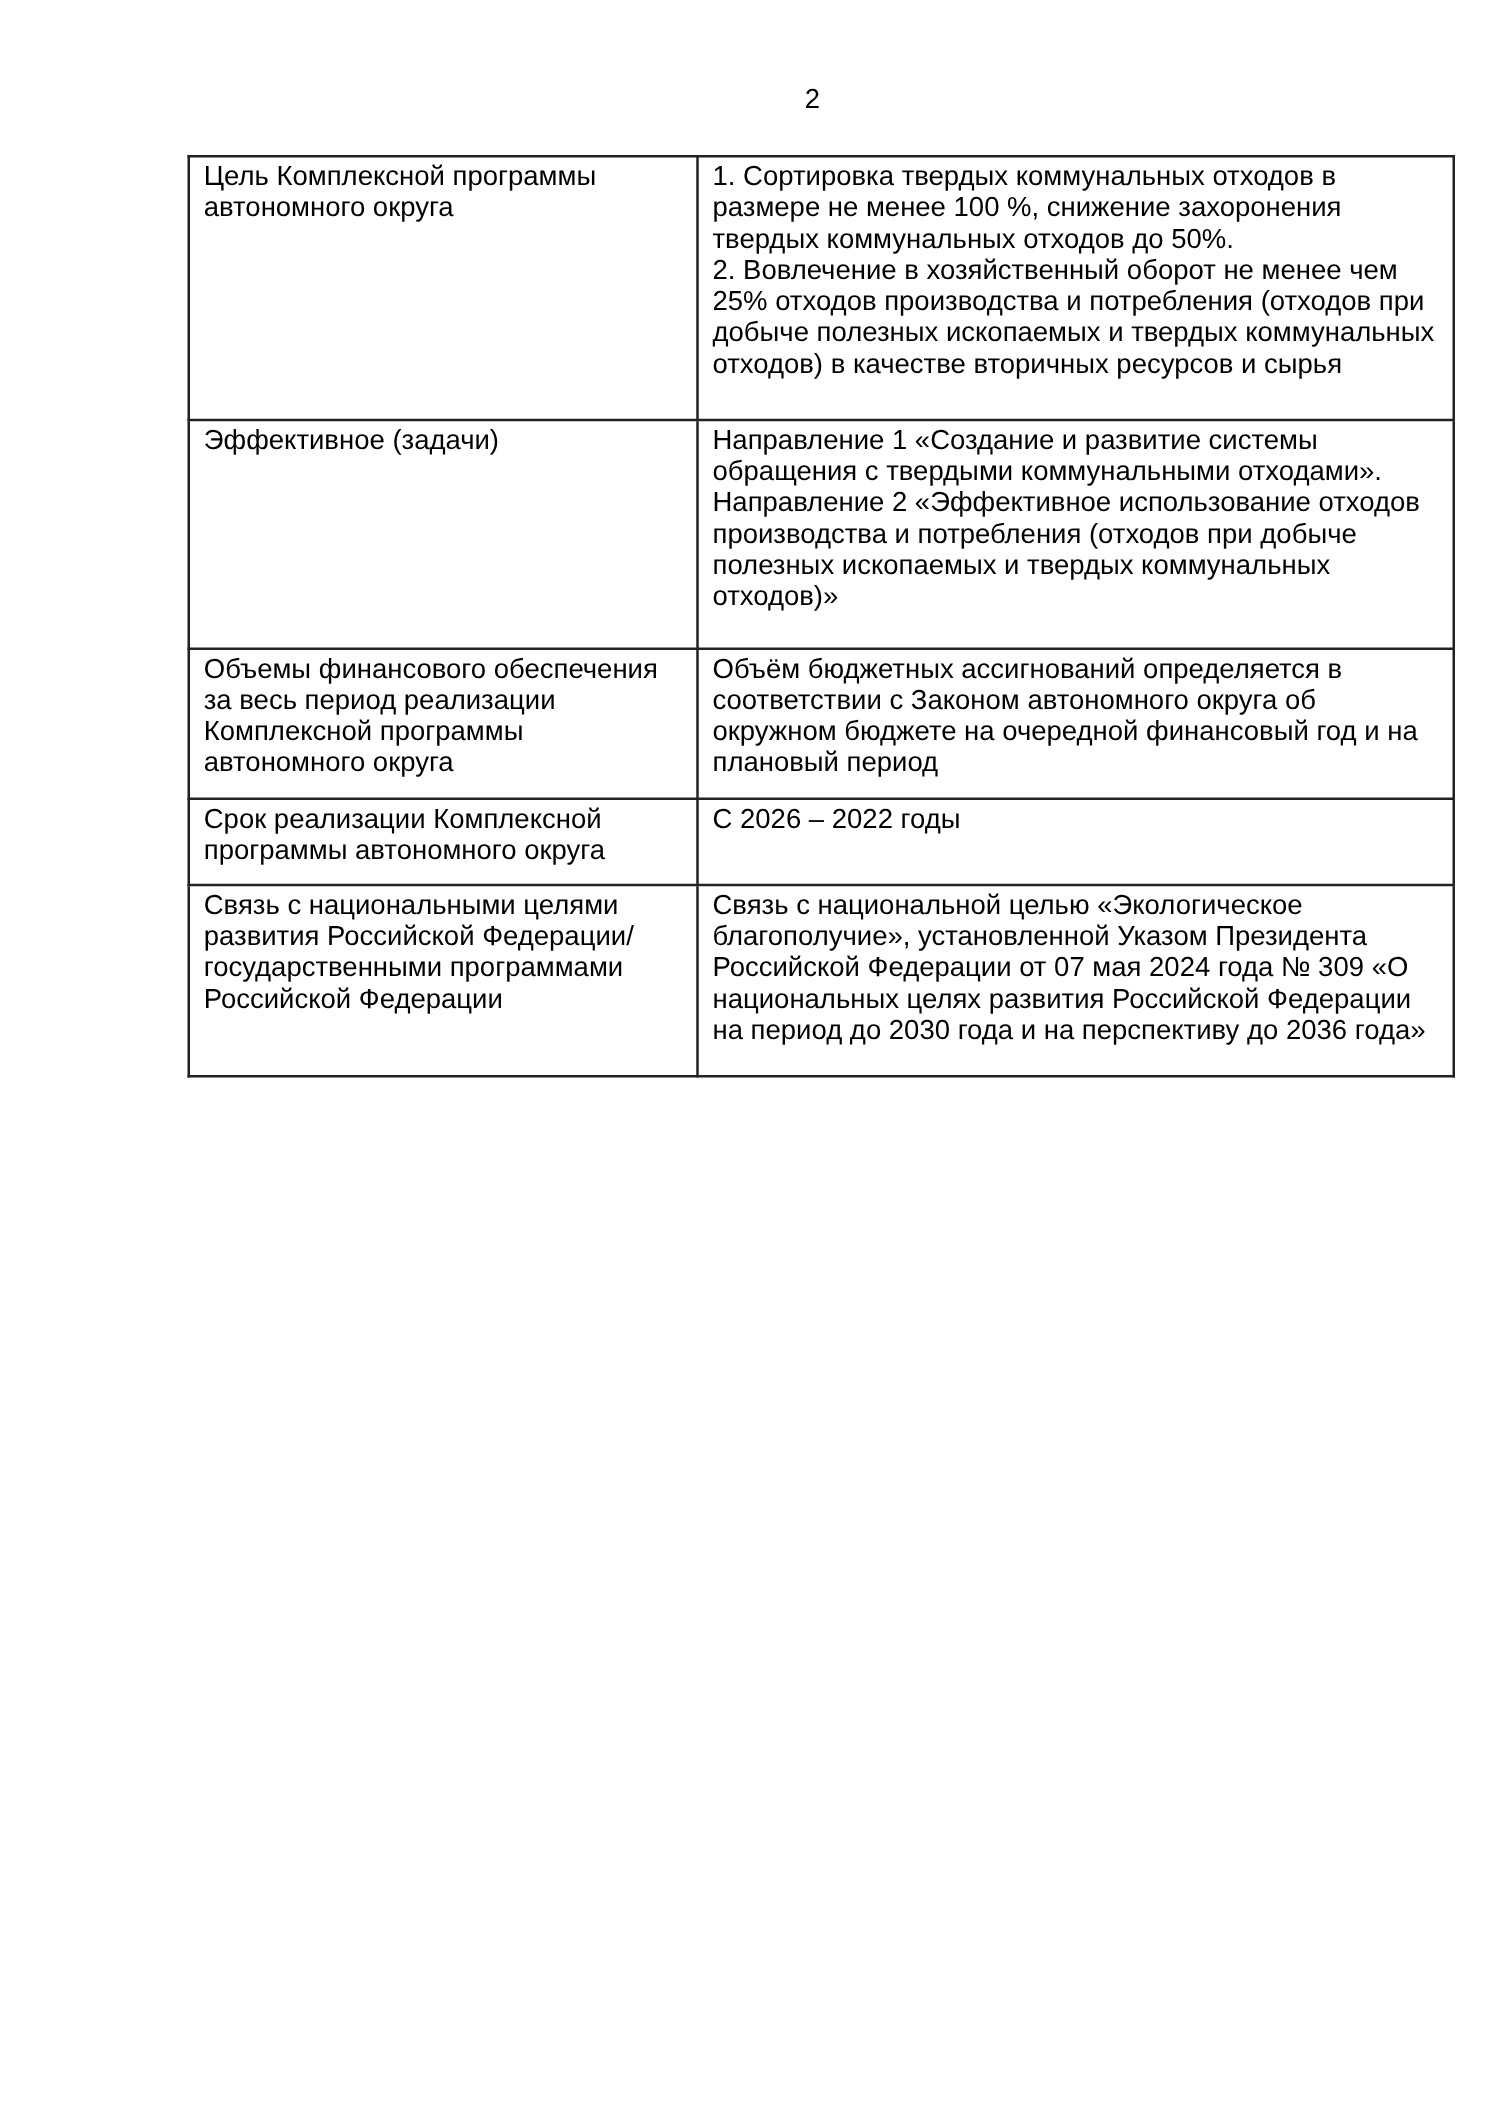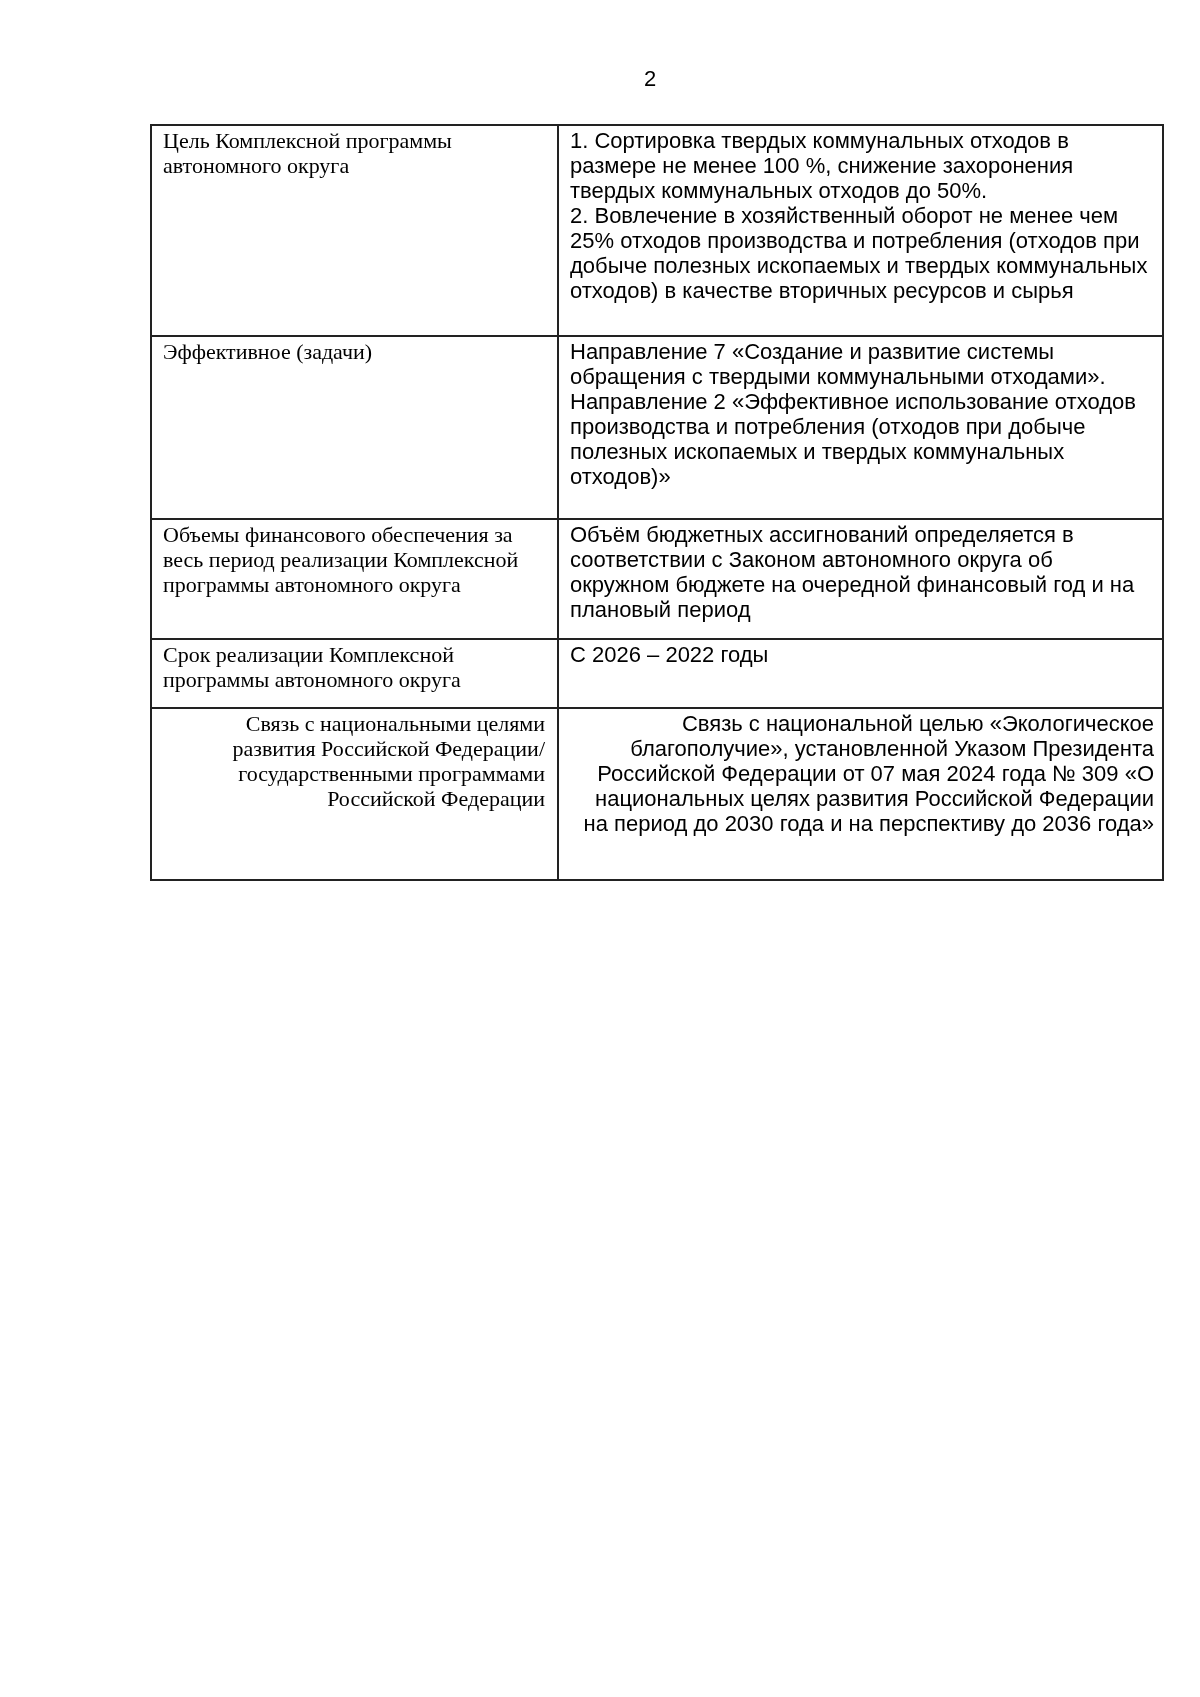--- a/index.html
+++ b/index.html
@@ -36,32 +36,31 @@
   table.passport td {
     border: 2px solid #222222;
     vertical-align: top;
     white-space: pre-line;
     overflow: hidden;
   }
   td.label-cell {
     width: 407px;
     padding: 2px 12px 2px 11px;
     box-sizing: border-box;
-    font-family: Liberation Serif, serif;
   }
   td.value-cell {
     width: 605px;
     padding: 2px 8px 16px 11px;
     box-sizing: border-box;
   }
   tr.r1 { height: 211px; }
   tr.r2 { height: 183px; }
   tr.r3 { height: 109px; }
   tr.r4 { height: 69px; }
-  tr.r5 { height: 172px; text-align: right; }
+  tr.r5 { height: 153px; }
 </style>
 </head>
 <body>
 
 <div class="page">
 
   <div class="page-number">2</div>
 
   <table class="passport">
     <colgroup>
@@ -69,21 +68,21 @@
       <col style="width:605px">
     </colgroup>
     <tbody>
       <tr class="r1">
         <td class="label-cell">Цель Комплексной программы автономного округа</td>
         <td class="value-cell">1. Сортировка твердых коммунальных отходов в размере не менее 100 %, снижение захоронения твердых коммунальных отходов до 50%.
 2. Вовлечение в хозяйственный оборот не менее чем 25% отходов производства и потребления (отходов при добыче полезных ископаемых и твердых коммунальных отходов) в качестве вторичных ресурсов и сырья</td>
       </tr>
       <tr class="r2">
         <td class="label-cell">Эффективное (задачи)</td>
-        <td class="value-cell">Направление 7 «Создание и развитие системы обращения с твердыми коммунальными отходами».
+        <td class="value-cell">Направление 1 «Создание и развитие системы обращения с твердыми коммунальными отходами».
 Направление 2 «Эффективное использование отходов производства и потребления (отходов при добыче полезных ископаемых и твердых коммунальных отходов)»</td>
       </tr>
       <tr class="r3">
         <td class="label-cell">Объемы финансового обеспечения за весь период реализации Комплексной программы автономного округа</td>
         <td class="value-cell">Объём бюджетных ассигнований определяется в соответствии с Законом автономного округа об окружном бюджете на очередной финансовый год и на плановый период</td>
       </tr>
       <tr class="r4">
         <td class="label-cell">Срок реализации Комплексной программы автономного округа</td>
         <td class="value-cell">С 2026 – 2022 годы</td>
       </tr>

